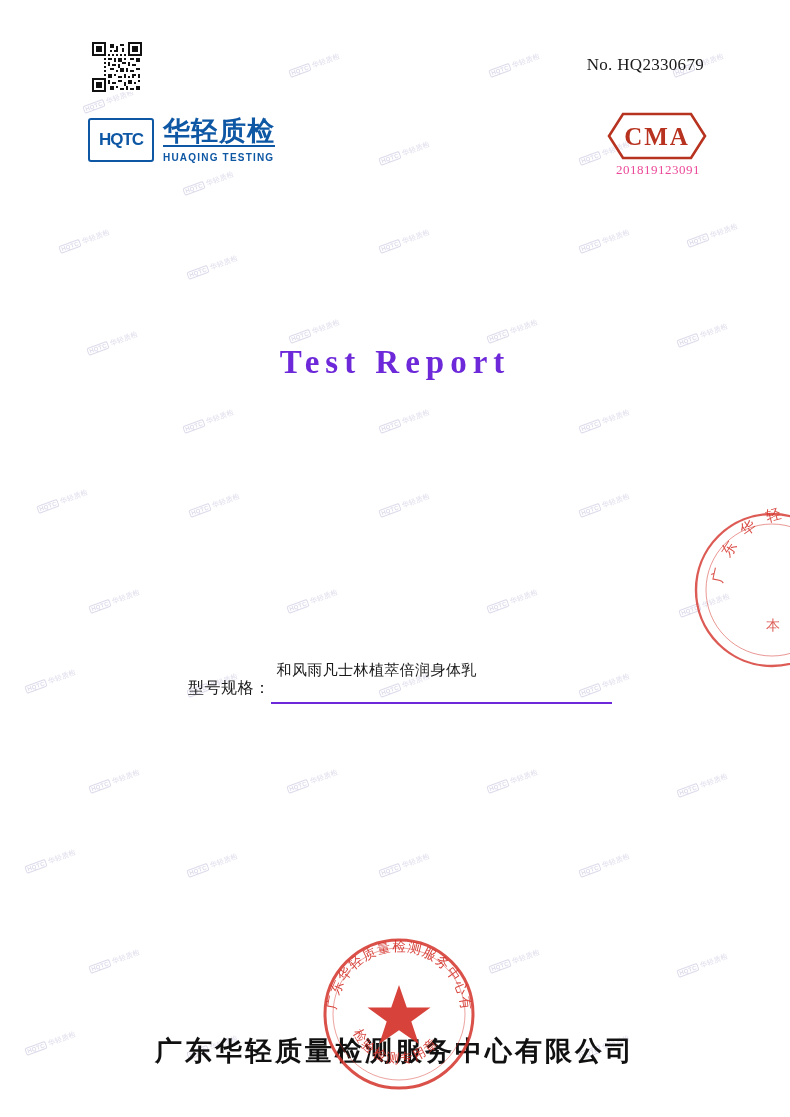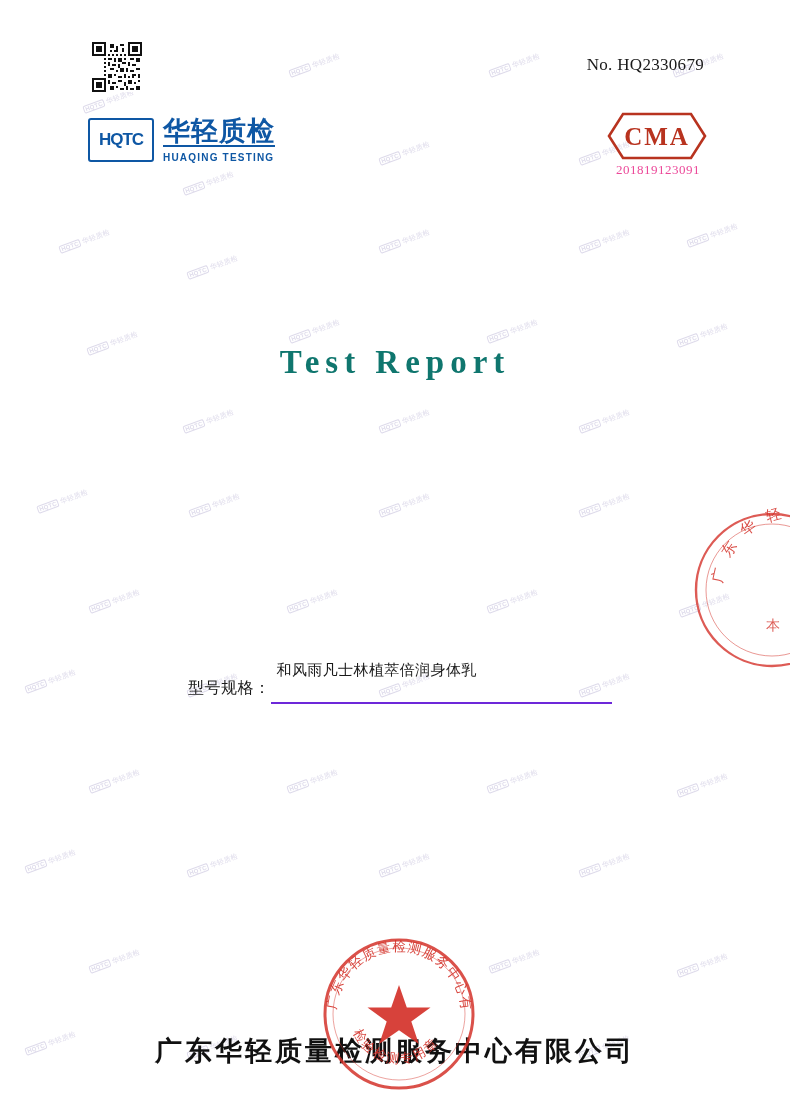--- a/index.html
+++ b/index.html
@@ -152,21 +152,21 @@
     letter-spacing: 10px;
     color: #111;
     line-height: 1.1;
   }
   .title-en {
     font-family: "Liberation Serif", serif;
     font-weight: bold;
     font-size: 33px;
     letter-spacing: 6px;
     margin-top: 14px;
-    color: #0f766e;
+    color: #6d28d9;
   }
 
   
   .fields {
     position: absolute;
     top: 640px;
     left: 188px;
     width: 424px;
     z-index: 3;
   }

